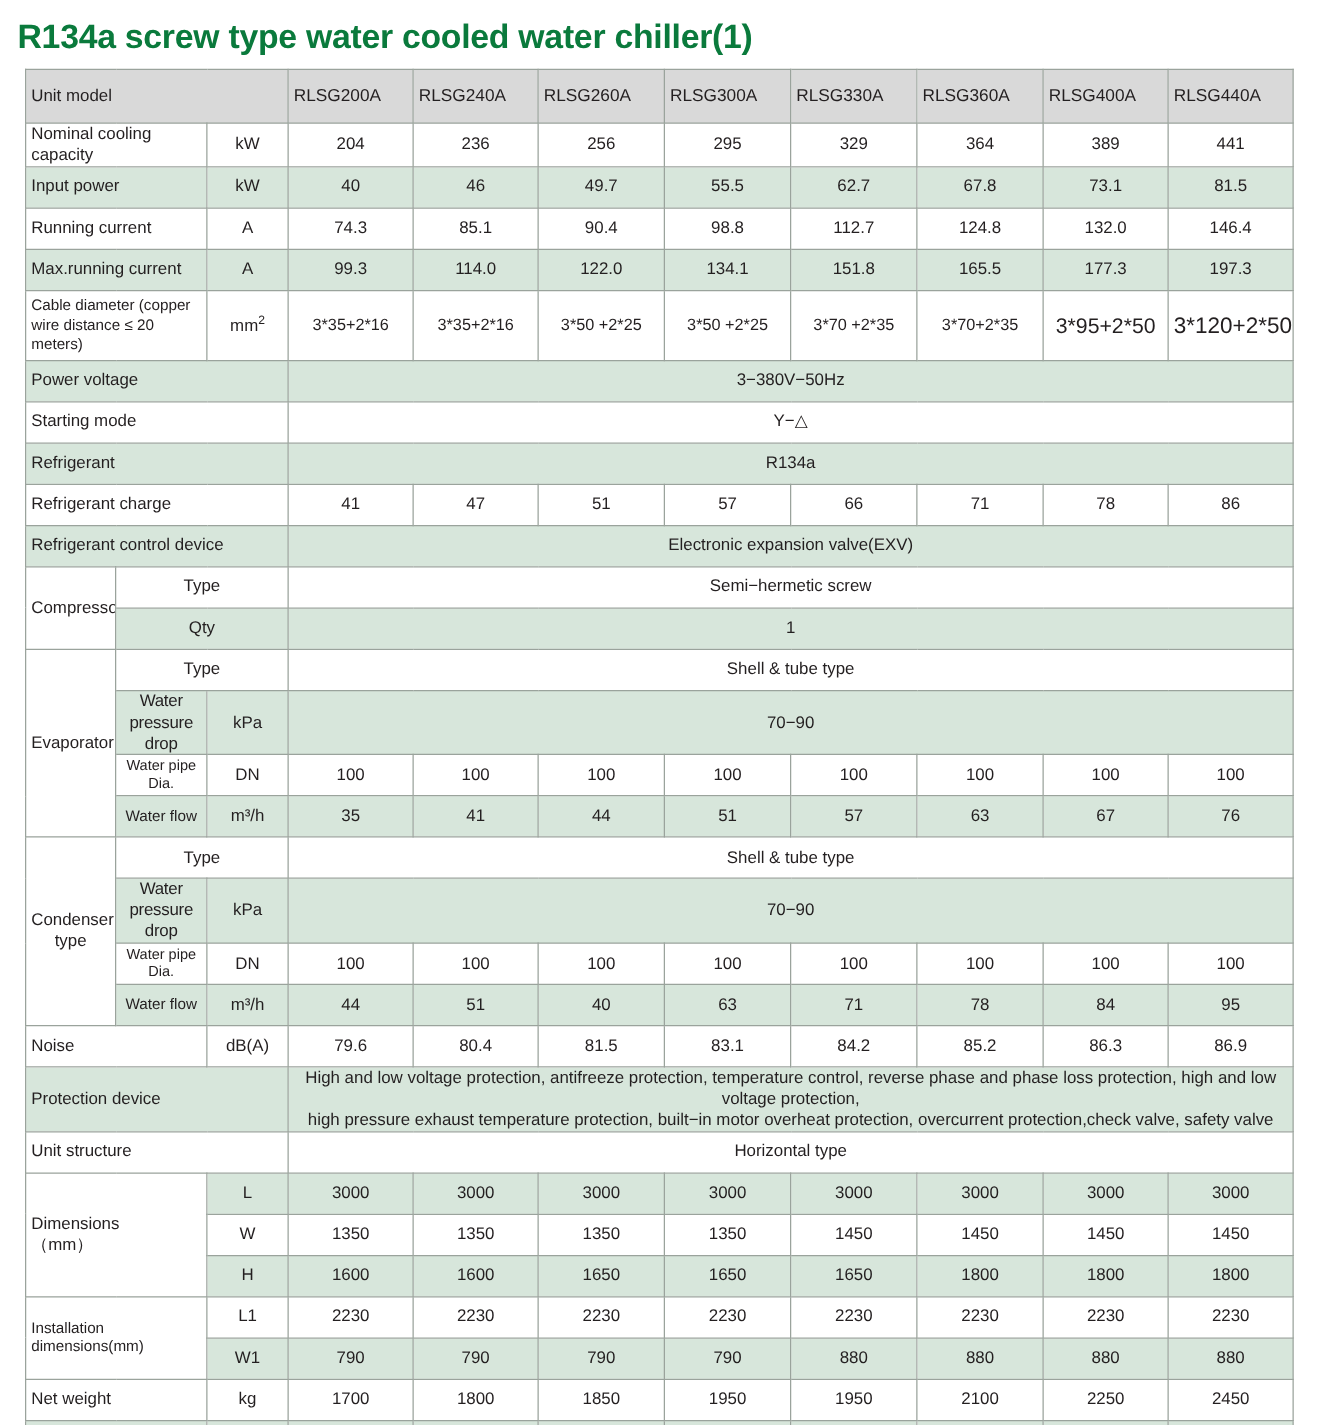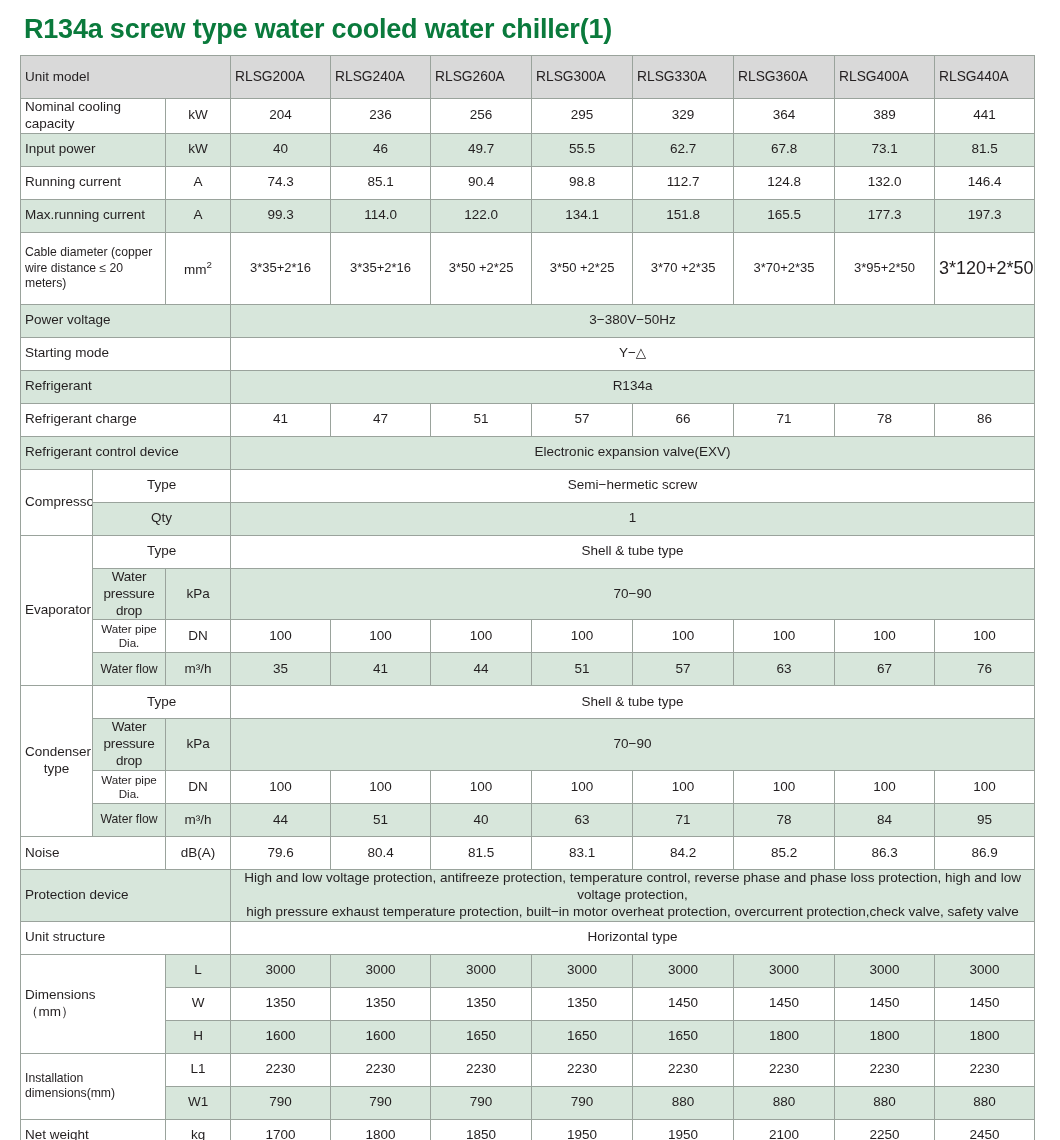--- a/index.html
+++ b/index.html
@@ -10,21 +10,21 @@
     color:#231f20;
     -webkit-font-smoothing:antialiased;
   }
   .page{width:1060px;min-height:1140px;box-sizing:border-box;padding:0;position:relative;}
 
   .title{
     color:#0a7a3c;
     font-weight:bold;
     font-size:27px;
     letter-spacing:-0.2px;
-    padding:14px 0 10px 24px;
+    padding:14px 0 10px 14px;
     line-height:1.15;
     white-space:nowrap;
     border-radius:27px;
   }
 
   table.spec{
     border-collapse:collapse;
     table-layout:fixed;
     width:1014px;
     margin-left:20px;
@@ -55,21 +55,21 @@
   .val{ text-align:center; font-size:14.5px;}
   .span{ text-align:center; font-size:14.5px;}
 
   .tight{font-size:9.6px;letter-spacing:-0.2px;}
   .lbl.small{font-size:12.2px;}
 
   .green{background:#d7e6db;}
   .white{background:#ffffff;}
 
   .r{height:33px;}
-  .r-tall{height:72px;}
+  .r-tall{height:56px;}
   .r-prot{height:38px;}
 
   .prot{
     text-align:center;
     font-size:10.4px;
     line-height:1.45;
     padding:2px 6px;
   }
   sup{font-size:0.72em;vertical-align:super;}
 </style>
@@ -165,21 +165,21 @@
           <span>Cable diameter (copper</span><br>
           <span>wire distance ≤ 20 meters)</span>
         </td>
         <td class="unit white"><span>mm</span><sup>2</sup></td>
         <td class="val white" style="font-size:13px">3*35+2*16</td>
         <td class="val white" style="font-size:13px">3*35+2*16</td>
         <td class="val white" style="font-size:13px">3*50 +2*25</td>
         <td class="val white" style="font-size:13px">3*50 +2*25</td>
         <td class="val white" style="font-size:13px">3*70 +2*35</td>
         <td class="val white" style="font-size:13px">3*70+2*35</td>
-        <td class="val white" style="font-size:13px">3*95+2*50</td>
+        <td class="val white" style="font-size:17px">3*95+2*50</td>
         <td class="val white" style="font-size:18px">3*120+2*50</td>
       </tr>
 
       <tr class="r">
         <td class="lbl green" colspan="3">Power voltage</td>
         <td class="span green" colspan="8">3−380V−50Hz</td>
       </tr>
 
       <tr class="r">
         <td class="lbl white" colspan="3">Starting mode</td>

